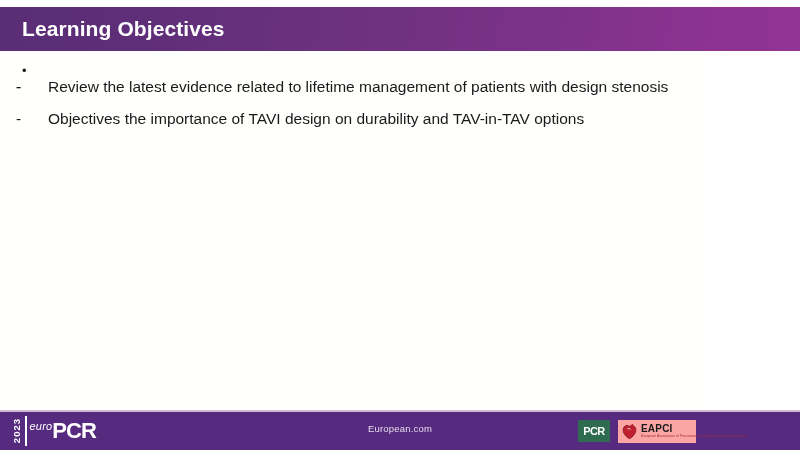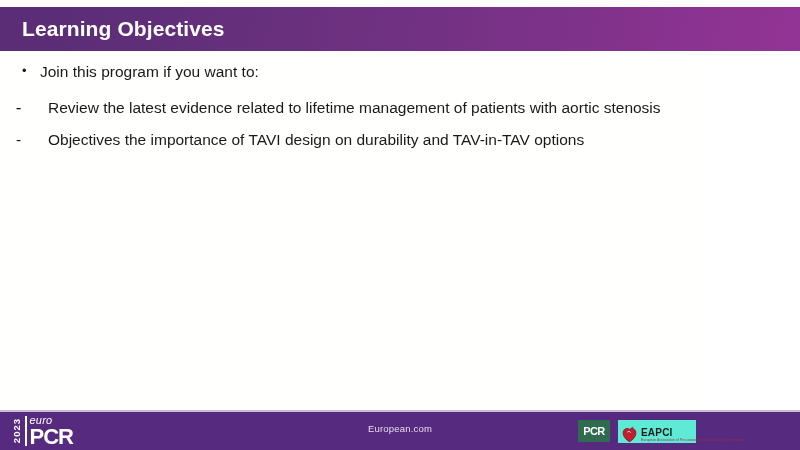--- a/index.html
+++ b/index.html
@@ -133,21 +133,20 @@
     transform: rotate(180deg);
     line-height: 1;
   }
   .logo-rule {
     width: 2px;
     height: 30px;
     background: #ffffff;
   }
   .logo-stack {
     display: flex;
-    flex-direction: column;
     justify-content: center;
     line-height: 1;
   }
   .logo-euro {
     color: #ffffff;
     font-size: 11px;
     font-style: italic;
     font-weight: normal;
     letter-spacing: 0.2px;
     margin-bottom: 1px;
@@ -192,23 +191,23 @@
   }
   .pcr-badge span {
     color: #ffffff;
     font-size: 11px;
     font-weight: bold;
     letter-spacing: -0.6px;
   }
   .eapci-badge {
     width: 78px;
     height: 23px;
-    background: #5eead4;
-    display: flex;
-    align-items: flex-end;
+    background: #fca5a5;
+    display: flex;
+    align-items: center;
     gap: 3px;
     padding: 0 3px;
     box-sizing: border-box;
   }
   .eapci-heart {
     flex: 0 0 auto;
     width: 17px;
     height: 17px;
     display: block;
   }
@@ -238,30 +237,29 @@
 <div class="slide">
 
   <div class="header-band">
     <div class="header-title">Learning Objectives</div>
   </div>
 
   <div class="content">
 
     <div class="bullet-row lvl1">
       <span class="marker">•</span>
-      <span>Join this program if you want to:</span>
     </div>
 
     <div class="bullet-row lvl2">
       <span class="marker">-</span>
     </div>
 
     <div class="bullet-row lvl2">
       <span class="marker">-</span>
-      <span>Review the latest evidence related to lifetime management of patients with aortic stenosis</span>
+      <span>Review the latest evidence related to lifetime management of patients with design stenosis</span>
     </div>
 
     <div class="bullet-row lvl2 nojust">
       <span class="marker">-</span>
       <span>Objectives the importance of TAVI design on durability and TAV-in-TAV options</span>
     </div>
 
   </div>
 
   <div class="footer-hairline"></div>

